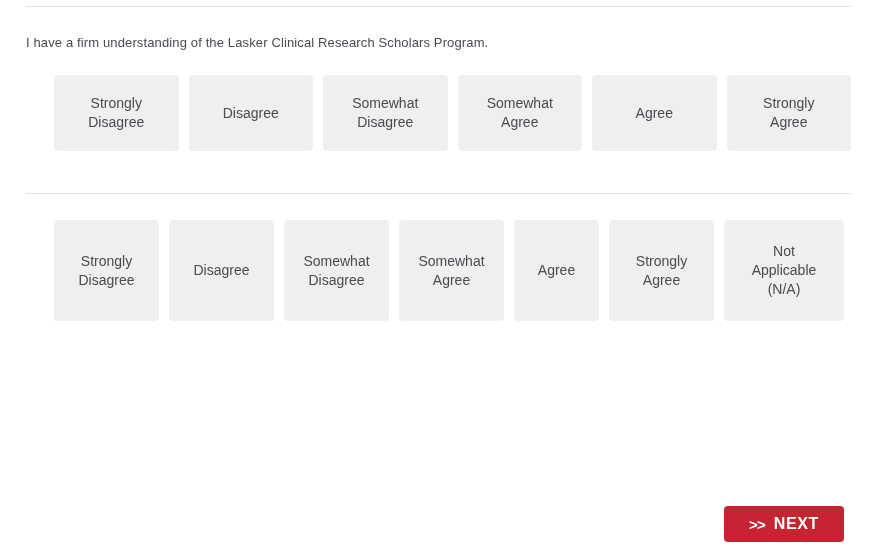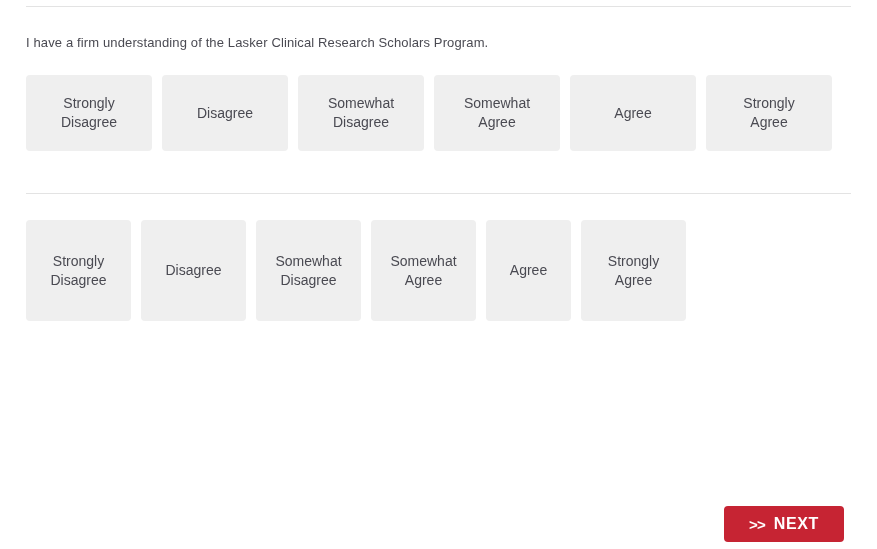--- a/index.html
+++ b/index.html
@@ -40,21 +40,21 @@
     color: #4a4a52;
     padding-top: 26px;
     padding-bottom: 0;
     letter-spacing: 0.01em;
   }
 
   .options-row {
     display: flex;
     align-items: flex-start;
     margin-top: 22px;
-    margin-left: 0;
+    margin-left: 28px;
   }
 
   .opt {
     background: #efefef;
     border: none;
     border-radius: 4px;
     color: #4a4a52;
     font-family: "Liberation Sans", sans-serif;
     font-size: 14px;
     line-height: 19px;
@@ -155,20 +155,23 @@
       <div class="opt">Strongly
 Disagree</div>
       <div class="opt">Disagree</div>
       <div class="opt">Somewhat
 Disagree</div>
       <div class="opt">Somewhat
 Agree</div>
       <div class="opt narrow">Agree</div>
       <div class="opt">Strongly
 Agree</div>
+      <div class="opt wide">Not
+Applicable
+(N/A)</div>
     </div>
   </div>
 
   <div class="footer">
     <button class="next-btn">
       <span class="next-chev">&gt;&gt;</span>
       <span>NEXT</span>
     </button>
   </div>
 

